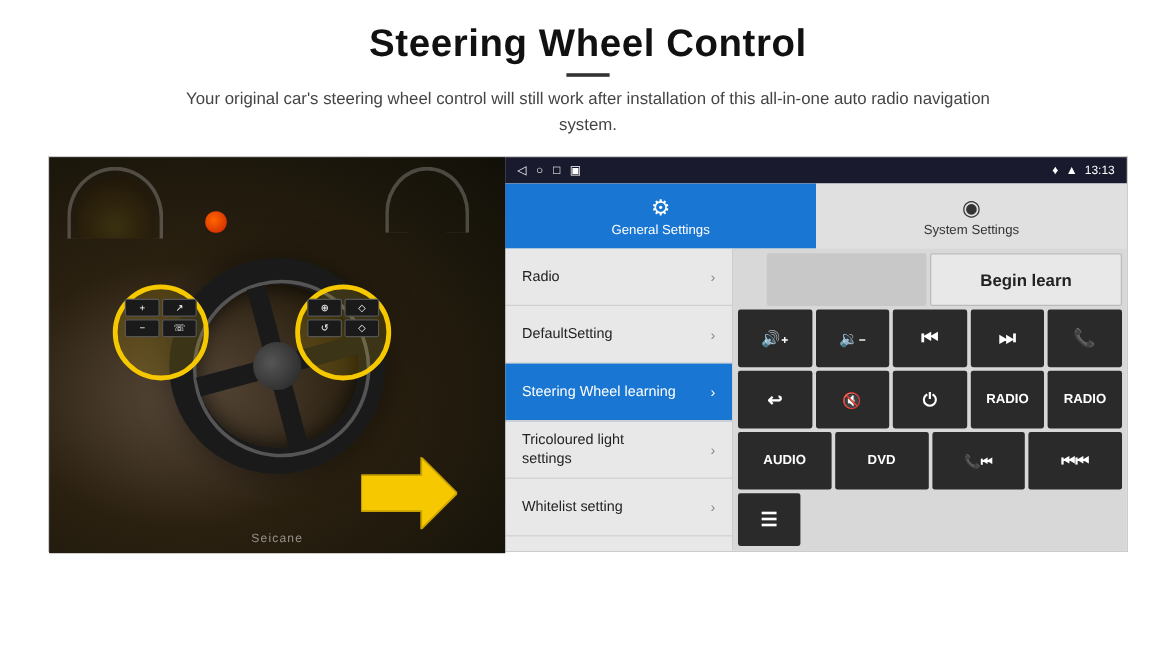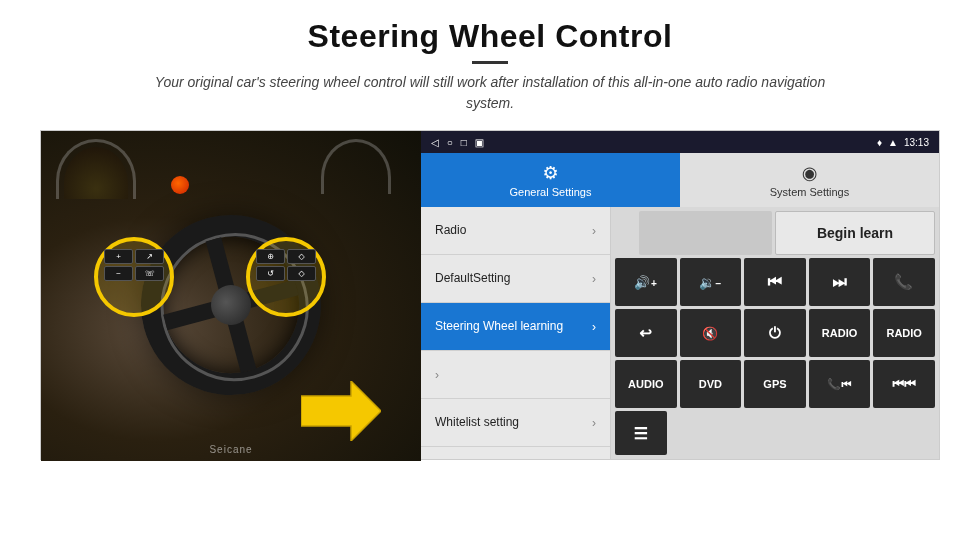--- a/index.html
+++ b/index.html
@@ -38,21 +38,20 @@
       background: #333;
       margin: 6px auto 8px;
     }
 
     .subtitle {
       font-size: 14px;
       color: #444;
       max-width: 700px;
       line-height: 1.5;
       margin-bottom: 10px;
-      font-style: italic;
     }
 
     .content-area {
       display: flex;
       width: 100%;
       height: 330px;
       border: 1px solid #ccc;
     }
 
     
@@ -449,20 +448,21 @@
             <span class="menu-label">DefaultSetting</span>
             <span class="chevron">›</span>
           </div>
 
           <div class="menu-item active">
             <span class="menu-label">Steering Wheel learning</span>
             <span class="chevron">›</span>
           </div>
 
           <div class="menu-item">
+            <span class="menu-label">Tricoloured light<br>settings</span>
             <span class="chevron">›</span>
           </div>
 
           <div class="menu-item">
             <span class="menu-label">Whitelist setting</span>
             <span class="chevron">›</span>
           </div>
 
         </div>
 
@@ -510,23 +510,20 @@
           </div>
 
           <div class="grid-row">
             <div class="grid-btn">
               <span style="font-size:11px; font-weight:bold;">AUDIO</span>
             </div>
             <div class="grid-btn">
               <span style="font-size:11px; font-weight:bold;">DVD</span>
             </div>
             <div class="grid-btn">
-              <span style="font-size:11px; font-weight:bold;">GPS</span>
-            </div>
-            <div class="grid-btn">
               <span style="font-size:11px;">📞⏮</span>
             </div>
             <div class="grid-btn">
               <span style="font-size:13px;">⏮⏮</span>
             </div>
           </div>
 
           <div class="grid-row" style="max-height:44px;">
             <div class="grid-btn" style="max-width:52px; flex:0 0 52px;">
               <span style="font-size:16px;">☰</span>

